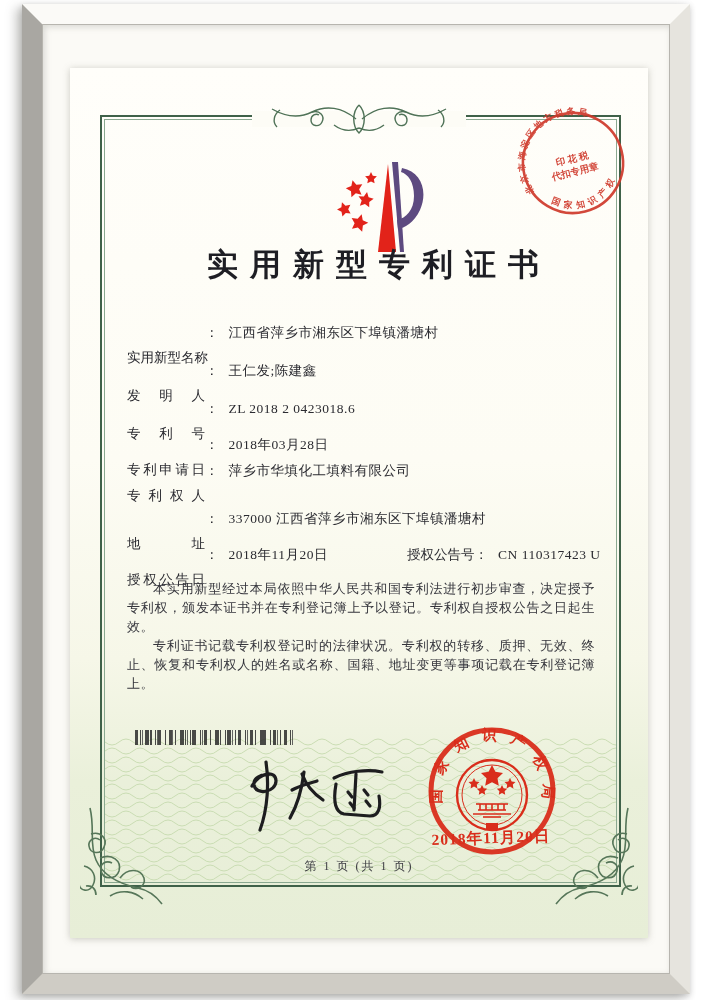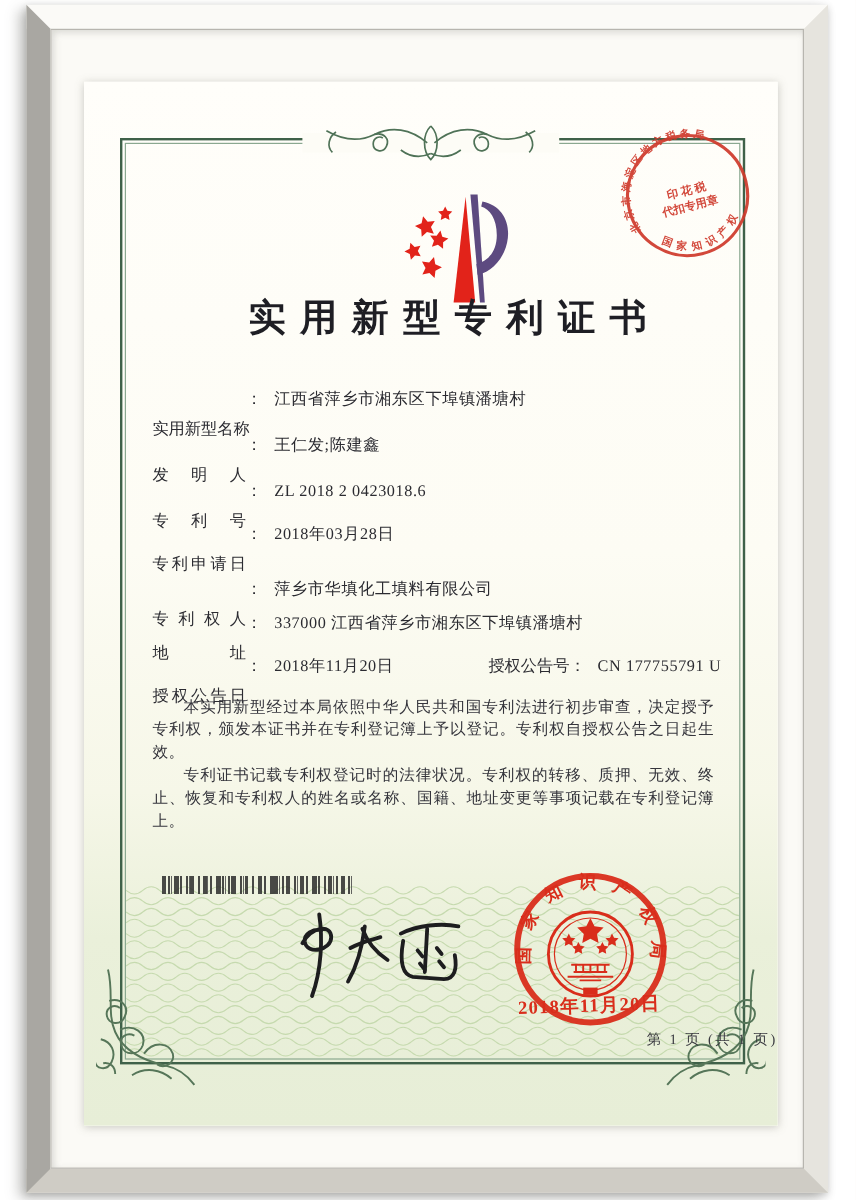--- a/index.html
+++ b/index.html
@@ -72,21 +72,21 @@
     opacity:.85;
   }
   .director{position:absolute;left:75px;top:706px;font-size:15.5px;color:#26262b;}
   .director div{margin-bottom:10px;letter-spacing:2px;}
   .signature{position:absolute;left:158px;top:686px;width:175px;height:88px;}
   .seal{position:absolute;left:354px;top:655px;width:136px;height:136px;}
   .seal-date{
     position:absolute;left:336px;top:760px;width:170px;text-align:center;
     font-size:15.5px;font-weight:bold;color:#d92d1b;letter-spacing:1px;transform:rotate(-2deg);
   }
-  .footer{position:absolute;left:0;top:790px;width:578px;text-align:right;font-size:12px;letter-spacing:2px;color:#3a3a40;}
+  .footer{position:absolute;left:0;top:790px;width:578px;text-align:center;font-size:12px;letter-spacing:2px;color:#3a3a40;}
   .tax-stamp{position:absolute;left:446px;top:38px;width:114px;height:114px;transform:rotate(-14deg);opacity:.92;}
 </style>
 </head>
 <body>
 
 <div class="frame-rim">
   <div class="frame-bevel"></div>
   <div class="frame-lip"></div>
 </div>
 
@@ -193,30 +193,30 @@
     </div>
     <div class="frow" style="top:294px">
       <span class="flabel">发明人</span><span class="fcolon">：</span><span class="fvalue">王仁发;陈建鑫</span>
     </div>
     <div class="frow" style="top:332px">
       <span class="flabel">专利号</span><span class="fcolon">：</span><span class="fvalue">ZL 2018 2 0423018.6</span>
     </div>
     <div class="frow" style="top:368px">
       <span class="flabel">专利申请日</span><span class="fcolon">：</span><span class="fvalue">2018年03月28日</span>
     </div>
-    <div class="frow" style="top:414px">
+    <div class="frow" style="top:394px">
       <span class="flabel">专利权人</span><span class="fcolon">：</span><span class="fvalue">萍乡市华填化工填料有限公司</span>
     </div>
     <div class="frow" style="top:442px">
       <span class="flabel">地址</span><span class="fcolon">：</span><span class="fvalue">337000 江西省萍乡市湘东区下埠镇潘塘村</span>
     </div>
     <div class="frow" style="top:478px;width:480px">
       <span class="flabel">授权公告日</span><span class="fcolon">：</span><span class="fvalue">2018年11月20日</span>
       <span class="grant-right">
-        <span>授权公告号</span><span>：</span><span class="fvalue">CN 177755791 U</span>
+        <span>授权公告号</span><span>：</span><span class="fvalue">CN 110317423 U</span>
       </span>
     </div>
   </div>
 
   <div class="paragraphs">
     <p>本实用新型经过本局依照中华人民共和国专利法进行初步审查，决定授予专利权，颁发本证书并在专利登记簿上予以登记。专利权自授权公告之日起生效。</p>
     <p>专利证书记载专利权登记时的法律状况。专利权的转移、质押、无效、终止、恢复和专利权人的姓名或名称、国籍、地址变更等事项记载在专利登记簿上。</p>
   </div>
 
   <div class="barcode"></div>

